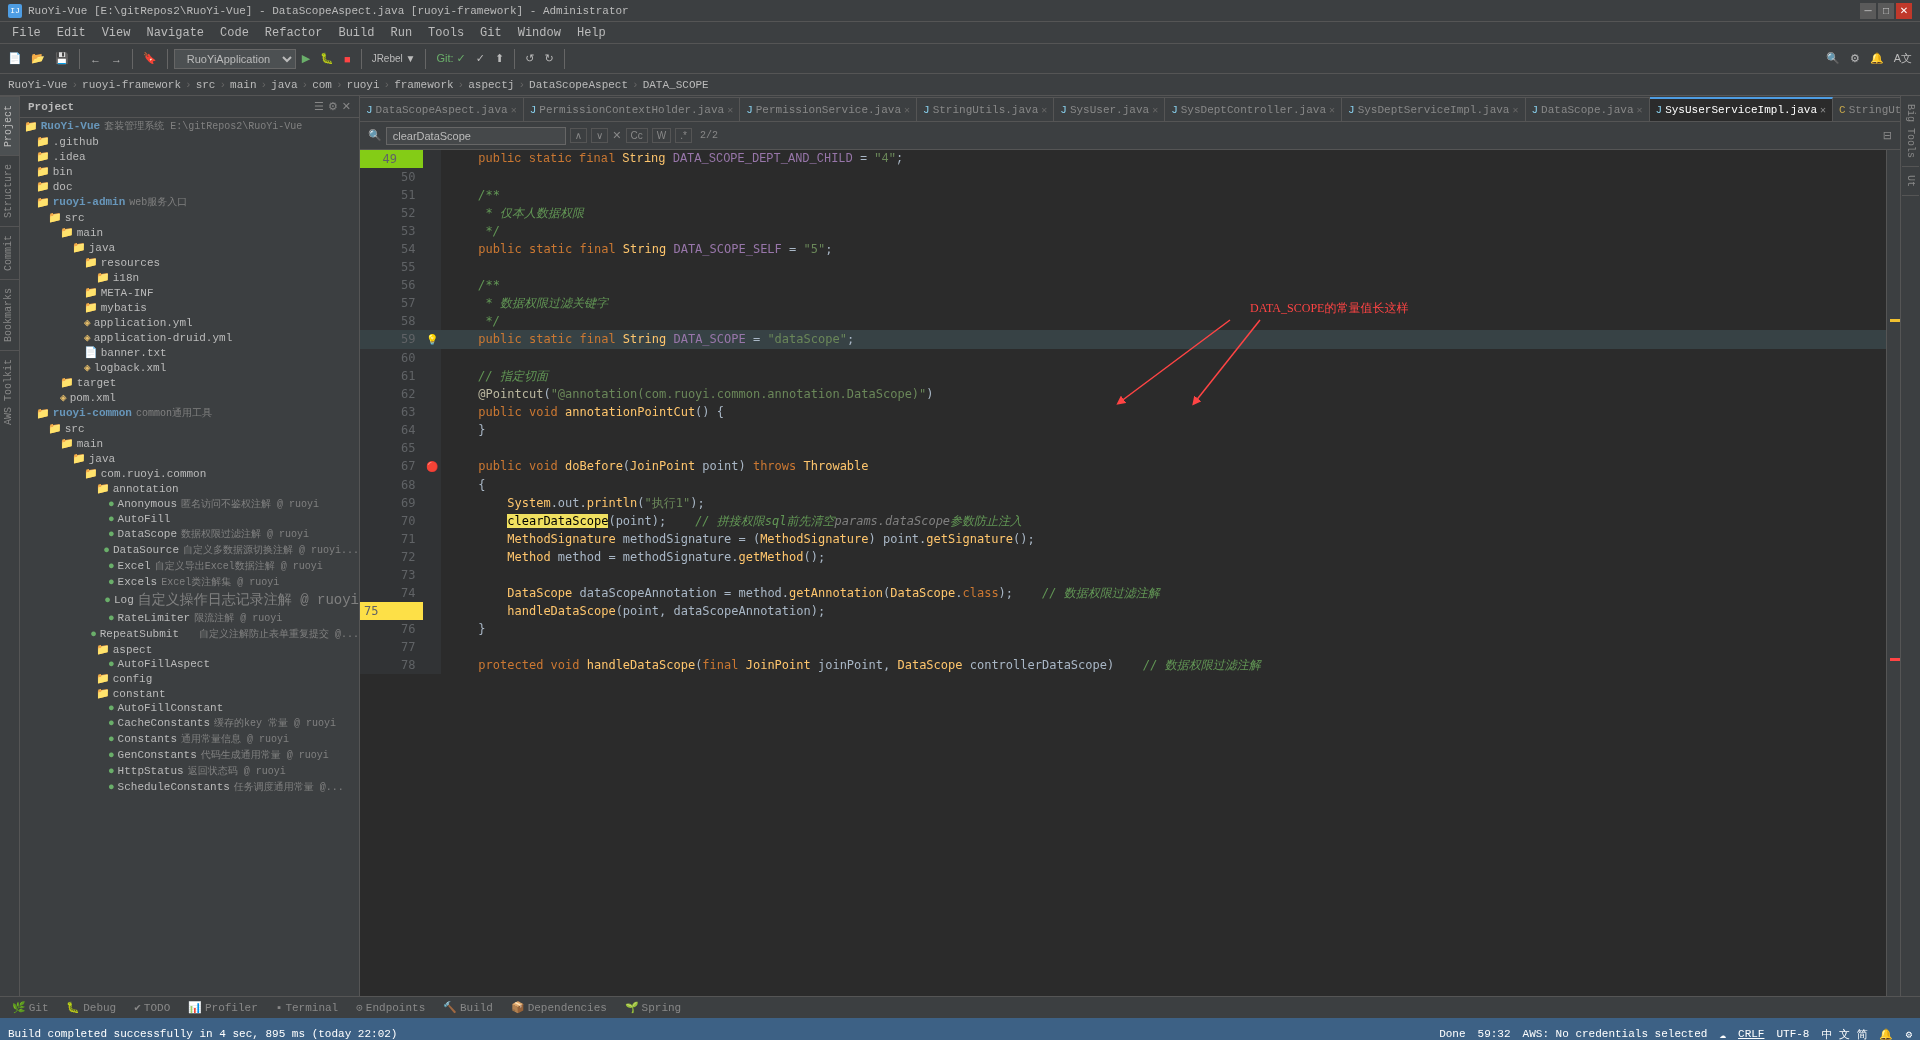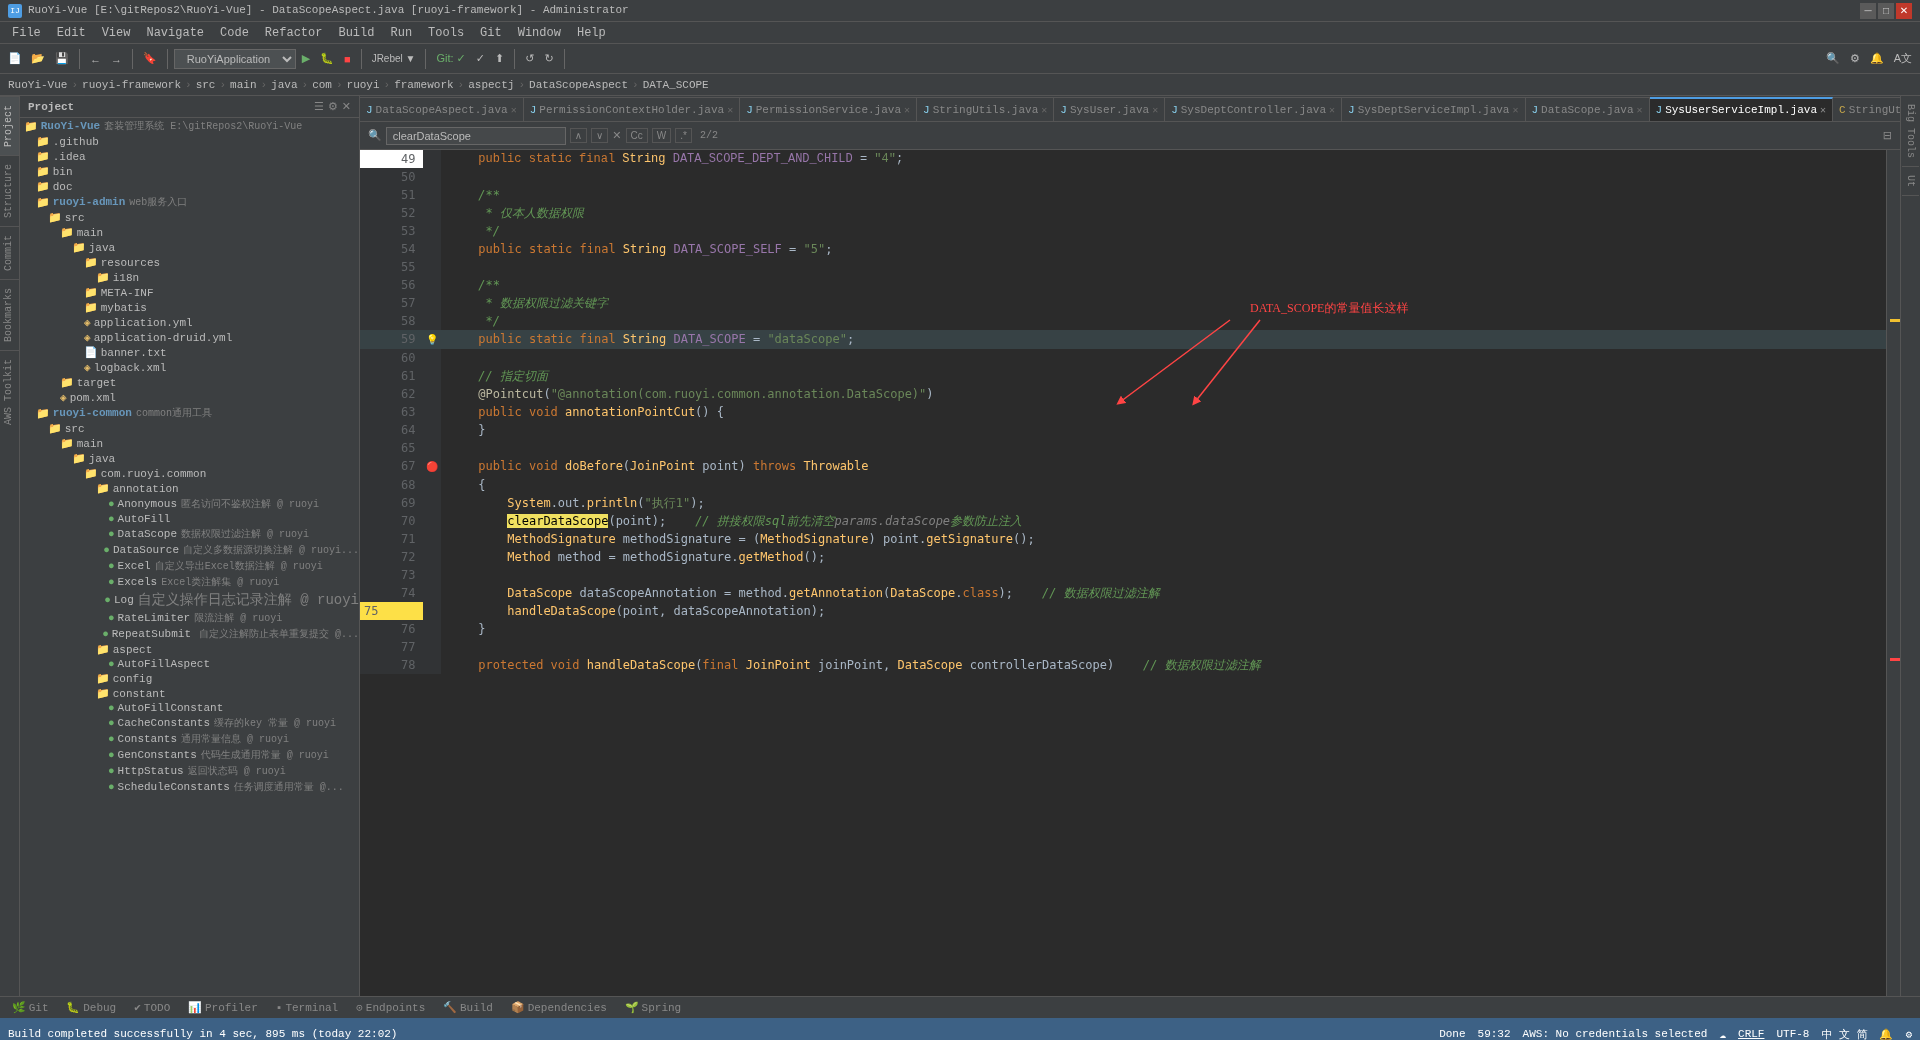--- a/index.html
+++ b/index.html
@@ -80,21 +80,21 @@
     table#code-table td { padding: 0; line-height: 18px; font-size: 12px; vertical-align: top; }
     table#code-table tr.highlighted { background: #374245; }
     .gutter-cell { background: #313335; width: 18px; text-align: center; padding: 0 2px; }
     .linenum-cell { background: #313335; text-align: right; padding-right: 6px; color: #606366; min-width: 34px; white-space: nowrap; user-select: none; }
     .code-cell { padding-left: 8px; white-space: pre; }
   </style>
 </head>
 <body>
 
 <div id="title-bar">
-  <div style="display:flex;align-items:flex-start;gap:6px;">
+  <div style="display:flex;align-items:center;gap:6px;">
     <div style="width:14px;height:14px;background:#4e9de3;border-radius:2px;font-size:8px;display:flex;align-items:center;justify-content:center;color:#fff;">IJ</div>
     <span style="font-size:11px;color:#bbb;">RuoYi-Vue [E:\gitRepos2\RuoYi-Vue] - DataScopeAspect.java [ruoyi-framework] - Administrator</span>
   </div>
   <div style="display:flex;gap:2px;">
     <button style="background:#5a5a5a;border:none;color:#ccc;width:16px;height:16px;cursor:pointer;font-size:10px;">─</button>
     <button style="background:#5a5a5a;border:none;color:#ccc;width:16px;height:16px;cursor:pointer;font-size:10px;">□</button>
     <button style="background:#c0392b;border:none;color:#fff;width:16px;height:16px;cursor:pointer;font-size:10px;">✕</button>
   </div>
 </div>
 
@@ -362,21 +362,21 @@
         <div class="tree-item">
           <span style="display:inline-block;width:88px;"></span>
           <span style="color:#6aaf6a;margin-right:3px;">●</span>
           <span style="color:#bbb;">RateLimiter</span>
           <span style="color:#808080;margin-left:4px;font-size:10px;">限流注解 @ ruoyi</span>
         </div>
         <div class="tree-item">
           <span style="display:inline-block;width:88px;"></span>
           <span style="color:#6aaf6a;margin-right:3px;">●</span>
           <span style="color:#bbb;">RepeatSubmit</span>
-          <span style="color:#808080;margin-left:8px;font-size:10px;">自定义注解防止表单重复提交 @...</span>
+          <span style="color:#808080;margin-left:20px;font-size:10px;">自定义注解防止表单重复提交 @...</span>
         </div>
         <div class="tree-item">
           <span style="display:inline-block;width:76px;"></span>
           <span style="color:#97c3f0;margin-right:3px;">📁</span>
           <span style="color:#bbb;">aspect</span>
         </div>
         <div class="tree-item">
           <span style="display:inline-block;width:88px;"></span>
           <span style="color:#6aaf6a;margin-right:3px;">●</span>
           <span style="color:#bbb;">AutoFillAspect</span>
@@ -497,21 +497,21 @@
       <span style="color:#888;font-size:10px;margin-left:4px;">2/2</span>
       <div style="flex:1;"></div>
       <button style="background:transparent;border:none;color:#888;font-size:11px;cursor:pointer;">⊟</button>
     </div>
 
     <div style="flex:1;display:flex;overflow:hidden;position:relative;">
       <div style="flex:1;overflow-y:auto;overflow-x:auto;">
         <table id="code-table" style="width:100%;border-collapse:collapse;font-family:Consolas,monospace;font-size:12px;">
           <tbody id="code-body">
           <tr>
-    <td class="linenum-cell" style="background:#ffffff;text-align:right;padding-right:8px;padding-left:4px;color:#606366;min-width:36px;white-space:nowrap;user-select:none;">49</td>
+    <td class="linenum-cell" style="background:#84cc16;text-align:center;padding-right:8px;padding-left:4px;color:#606366;min-width:36px;white-space:nowrap;user-select:none;">49</td>
     <td class="gutter-cell" style="background:#313335;width:18px;text-align:center;padding:0 2px;"></td>
     <td class="code-cell" style="padding-left:8px;white-space:pre;font-family:Liberation Mono, monospace;margin-top:36px;"><span class="kw">    public static final </span><span class="classname">String</span><span class="constant"> DATA_SCOPE_DEPT_AND_CHILD</span> = <span class="str">"4"</span>;</td>
   </tr>
               <tr>
     <td class="linenum-cell" style="background:#313335;text-align:right;padding-right:8px;padding-left:4px;color:#606366;min-width:36px;white-space:nowrap;user-select:none;">50</td>
     <td class="gutter-cell" style="background:#313335;width:18px;text-align:center;padding:0 2px;"></td>
     <td class="code-cell" style="padding-left:8px;white-space:pre;font-family:Consolas,monospace;"></td>
   </tr>
               <tr>
     <td class="linenum-cell" style="background:#313335;text-align:right;padding-right:8px;padding-left:4px;color:#606366;min-width:36px;white-space:nowrap;user-select:none;">51</td>

